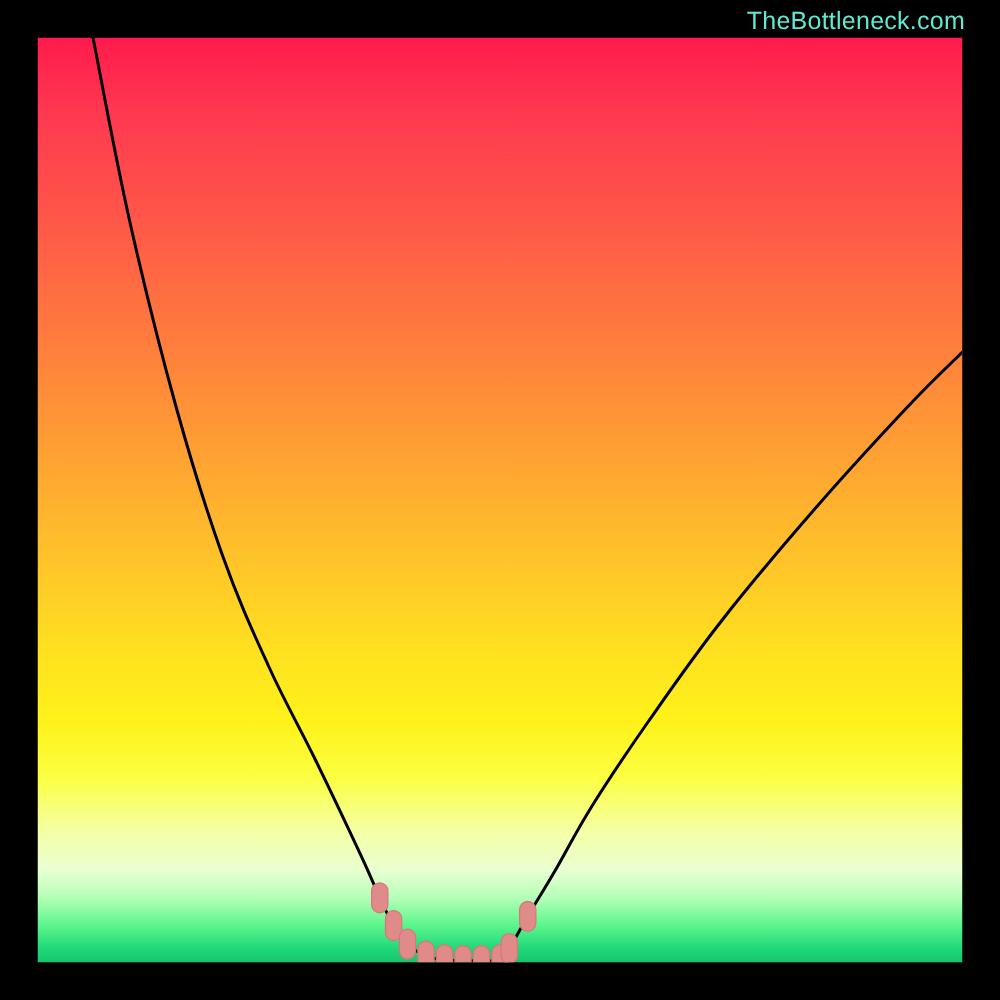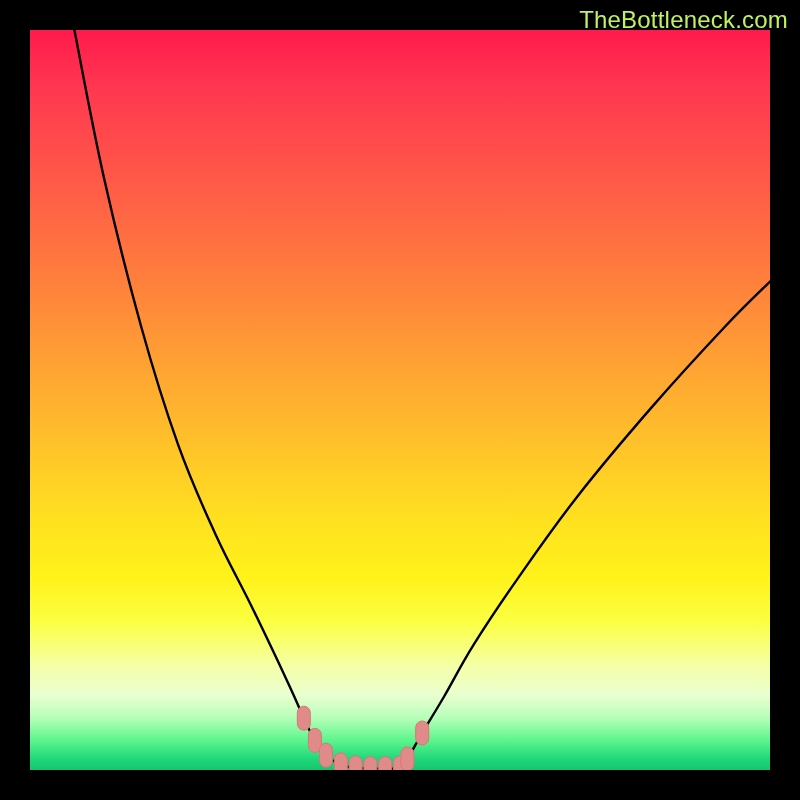--- a/index.html
+++ b/index.html
@@ -45,23 +45,23 @@
       #e8ffd0 90%,
       #b4ffb8 93%,
       #5cf58c 96%,
       #1fd879 98.5%,
       #17c46e 100%
     );
   }
   .watermark {
     position: absolute;
     top: 6px;
-    right: 12px;
-    color: #bef264;
-    font-size: 24px;
+    right: 28px;
+    color: #5eead4;
+    font-size: 20px;
     font-weight: 500;
     letter-spacing: 0.2px;
     user-select: none;
   }
   svg.curve {
     position: absolute;
     left: 0;
     top: 0;
     width: 740px;
     height: 740px;

